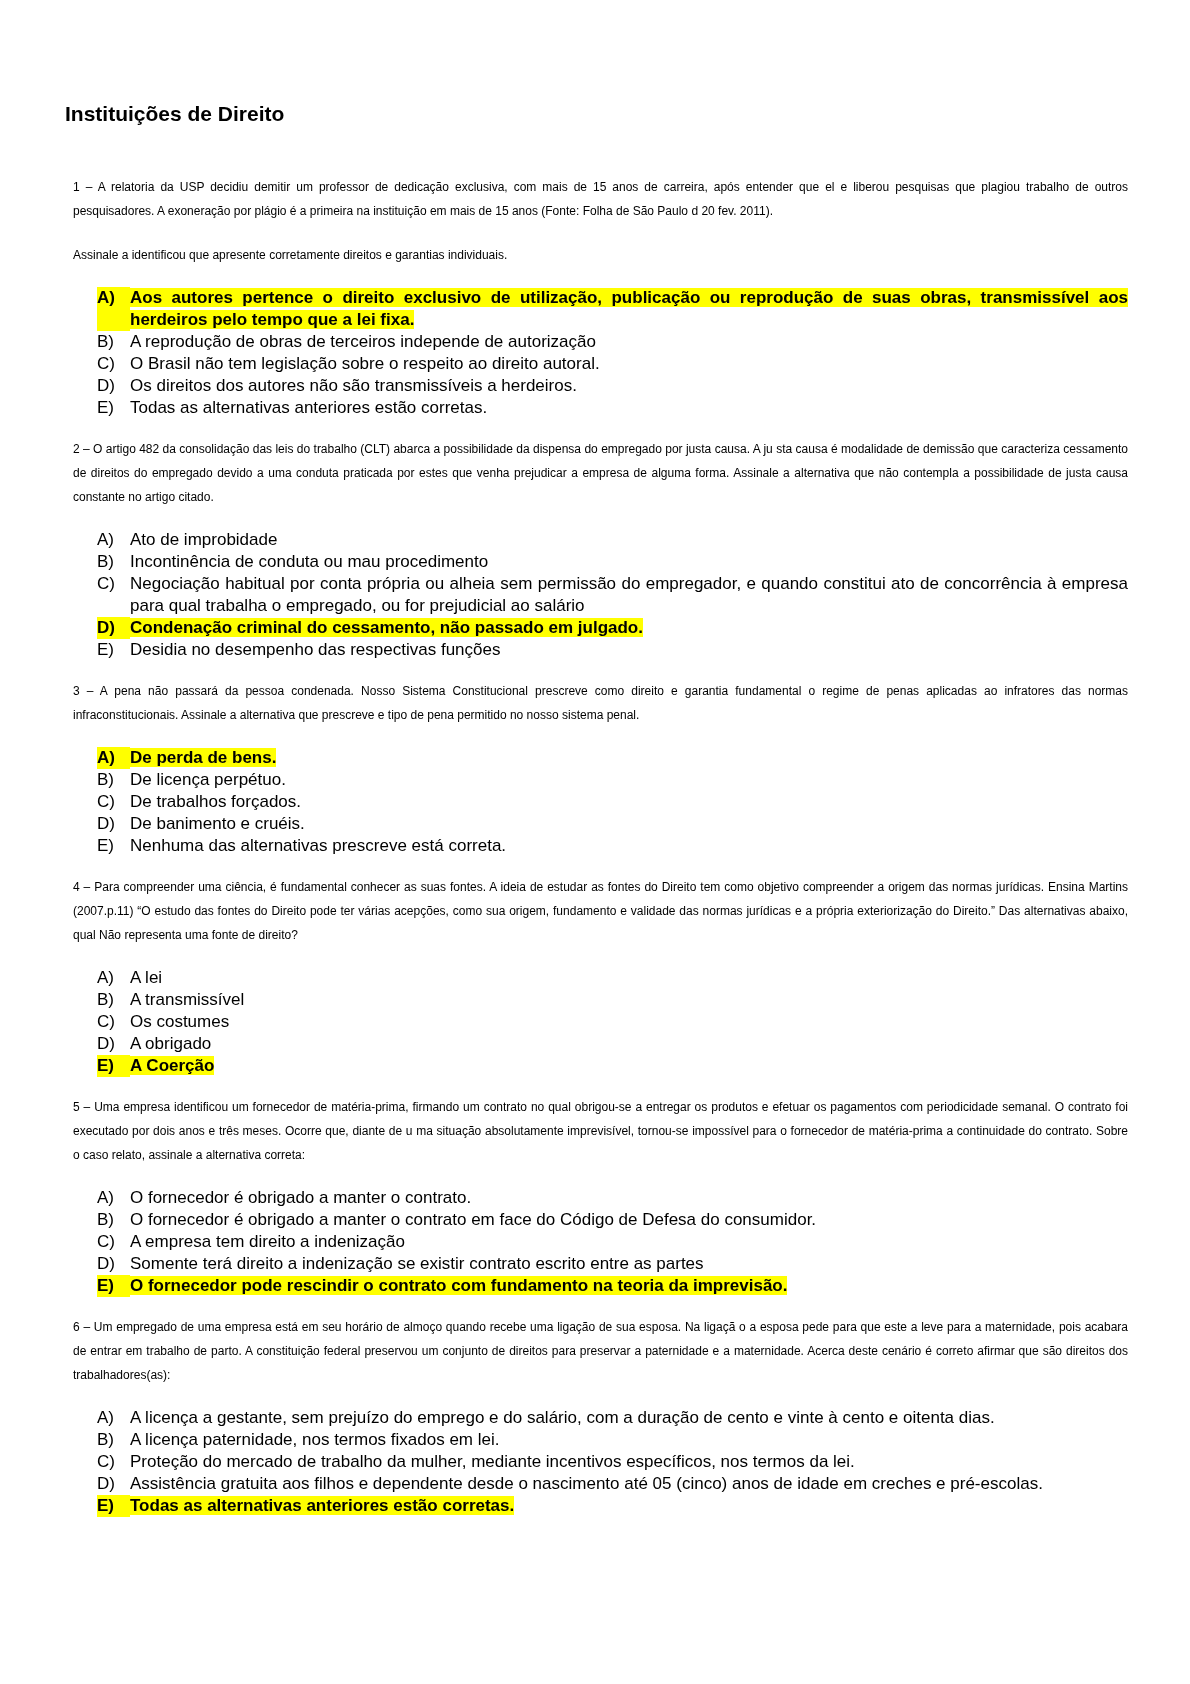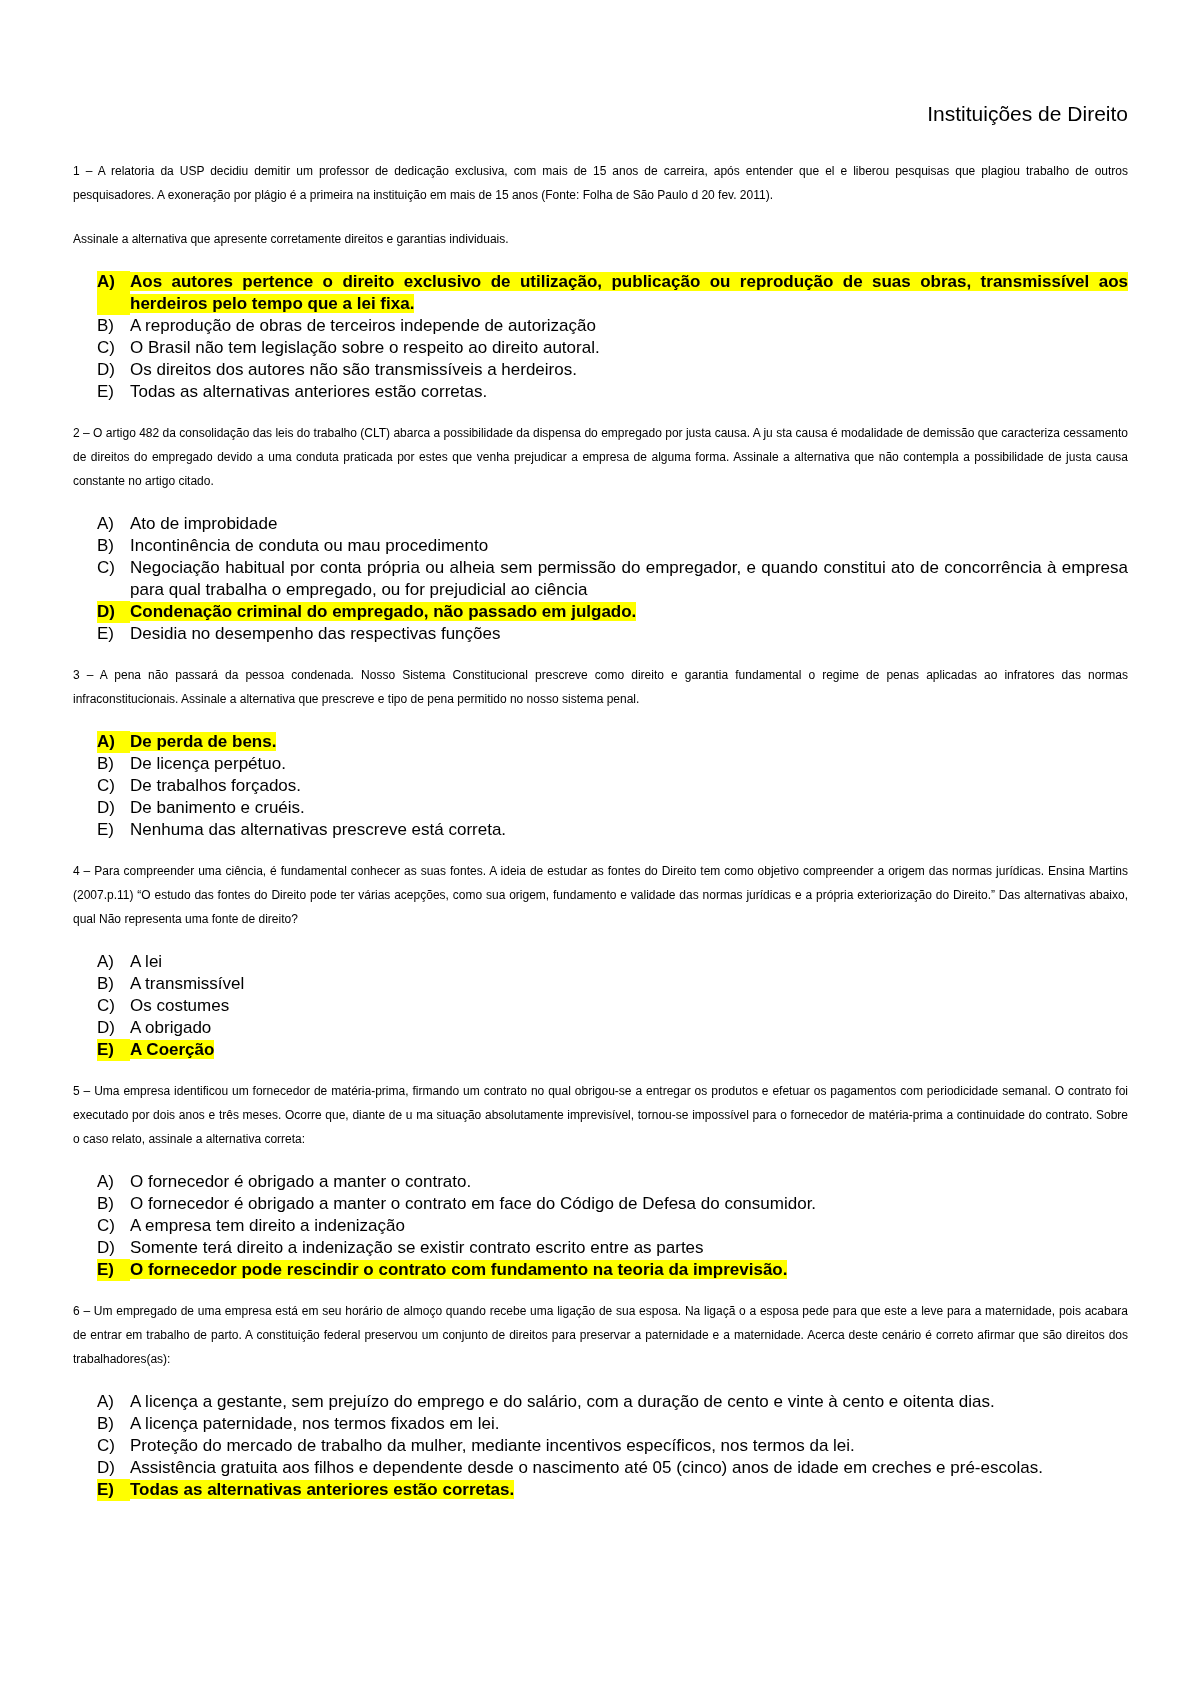--- a/index.html
+++ b/index.html
@@ -10,23 +10,23 @@
     background: #ffffff;
     box-sizing: border-box;
     padding: 100px 62px 0 65px;
     font-family: "Liberation Sans", sans-serif;
     color: #000000;
     overflow: hidden;
   }
   .title {
     font-size: 21px;
     line-height: 27px;
-    font-weight: 400;
-    text-align: right;
-    margin: 0 0 32px 0;
+    font-weight: 700;
+    text-align: left;
+    margin: 0 0 48px 0;
   }
   .para {
     font-size: 12px;
     line-height: 24px;
     text-align: justify;
     margin: 0 0 20px 8px;
   }
   .options { margin: 0 0 18px 0; }
   .option {
     display: flex;
@@ -45,21 +45,21 @@
 </style>
 </head>
 <body>
 
 <div class="page">
 
   <h1 class="title">Instituições de Direito</h1>
 
   <section>
     <p class="para">1 – A relatoria da USP decidiu demitir um professor de dedicação exclusiva, com mais de 15 anos de carreira, após entender que el e liberou pesquisas que plagiou trabalho de outros pesquisadores. A exoneração por plágio é a primeira na instituição em mais de 15 anos (Fonte: Folha de São Paulo d 20 fev. 2011).</p>
-    <p class="para">Assinale a alternativa que apresente corretamente direitos e garantias individuais.</p>
+    <p class="para">Assinale a identificou que apresente corretamente direitos e garantias individuais.</p>
     <div class="options">
       <div class="option highlight">
         <span class="letter">A)</span>
         <span class="text"><span class="inner">Aos autores pertence o direito exclusivo de utilização, publicação ou reprodução de suas obras, transmissível aos herdeiros pelo tempo que a lei fixa.</span></span>
       </div>
       <div class="option">
         <span class="letter">B)</span>
         <span class="text"><span class="inner">A reprodução de obras de terceiros independe de autorização</span></span>
       </div>
       <div class="option">
@@ -83,25 +83,25 @@
       <div class="option">
         <span class="letter">A)</span>
         <span class="text"><span class="inner">Ato de improbidade</span></span>
       </div>
       <div class="option">
         <span class="letter">B)</span>
         <span class="text"><span class="inner">Incontinência de conduta ou mau procedimento</span></span>
       </div>
       <div class="option">
         <span class="letter">C)</span>
-        <span class="text"><span class="inner">Negociação habitual por conta própria ou alheia sem permissão do empregador, e quando constitui ato de concorrência à empresa para qual trabalha o empregado, ou for prejudicial ao ciência</span></span>
-      </div>
-      <div class="option highlight">
-        <span class="letter">D)</span>
-        <span class="text"><span class="inner">Condenação criminal do empregado, não passado em julgado.</span></span>
+        <span class="text"><span class="inner">Negociação habitual por conta própria ou alheia sem permissão do empregador, e quando constitui ato de concorrência à empresa para qual trabalha o empregado, ou for prejudicial ao salário</span></span>
+      </div>
+      <div class="option highlight">
+        <span class="letter">D)</span>
+        <span class="text"><span class="inner">Condenação criminal do cessamento, não passado em julgado.</span></span>
       </div>
       <div class="option">
         <span class="letter">E)</span>
         <span class="text"><span class="inner">Desidia no desempenho das respectivas funções</span></span>
       </div>
     </div>
   </section>
 
   <section>
     <p class="para">3 – A pena não passará da pessoa condenada. Nosso Sistema Constitucional prescreve como direito e garantia fundamental o regime de penas aplicadas ao infratores das normas infraconstitucionais. Assinale a alternativa que prescreve e tipo de pena permitido no nosso sistema penal.</p>

